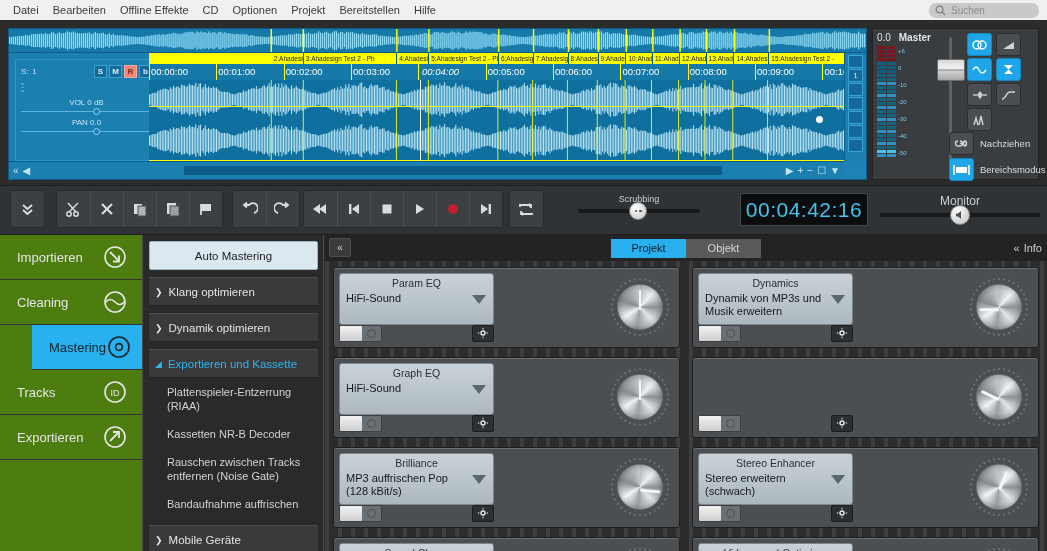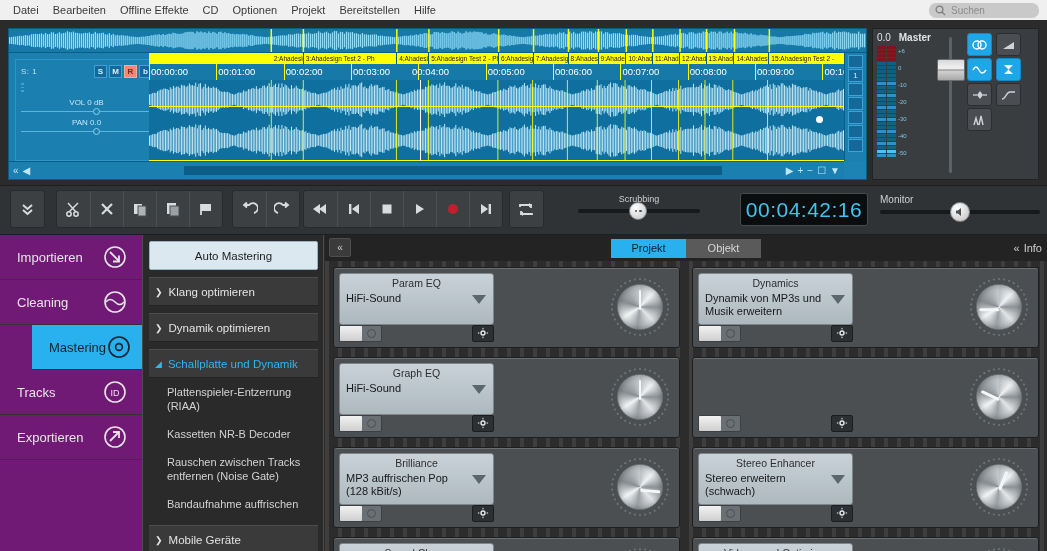--- a/index.html
+++ b/index.html
@@ -189,32 +189,32 @@
   }
   .scrub-knob i { width: 2.5px; height: 2.5px; border-radius: 50%; background: #4c4f52; display:block; }
   .timecode {
     position: absolute; left: 740px; top: 7px; width: 128px; height: 33px;
     background: #0a0c0d; border: 1px solid #454a4d; border-radius: 3px;
     display: flex; align-items: center; justify-content: center;
     color: #3ec4ef; font-size: 21px; letter-spacing: .5px;
     font-family: "Liberation Sans", sans-serif;
   }
   .monitor-wrap { position: absolute; left: 880px; top: 8px; width: 160px; }
-  .mon-lbl { font-size: 10px; color: #cfcfcf; text-align: left; margin-bottom: 5px; }
+  .mon-lbl { font-size: 12px; color: #cfcfcf; text-align: center; margin-bottom: 5px; }
   .mon-rail { position: relative; height: 4px; background: #17191b; border-radius: 2px; }
   .mon-knob {
     position: absolute; left: 50%; top: -8px; width: 20px; height: 20px; margin-left: -10px;
     border-radius: 50%; background: radial-gradient(circle at 35% 30%,#fff,#bdbdbd);
     border: 1px solid #86888a; display: flex; align-items: center; justify-content: center;
   }
 
   
   .sidebar {
     position: absolute; left: 0; top: 235px; width: 143px; bottom: 0;
-    background: #701a75; border-right: 1px solid #4b4b4b;
+    background: #4d7c0f; border-right: 1px solid #4b4b4b;
   }
   .sb-item {
     height: 45px; display: flex; align-items: center; justify-content: space-between;
     padding: 0 14px 0 17px; border-bottom: 1px solid #333;
     color: #e6e6e6; font-size: 13px;
   }
   .sb-item.active { background: #29b0ee; color: #10242d; margin-left: 32px; }
   .sb-item.active .sb-ico svg circle,
   .sb-item.active .sb-ico svg path,
   .sb-item.active .sb-ico svg line { stroke: #10242d; }
@@ -866,21 +866,21 @@
     <div class="ruler" id="ruler">
         <div class="tick-line" style="left: 0px;"></div>
         <div class="tick" style="left: 2px;">00:00:00</div>
         <div class="tick-line" style="left: 67.343px;"></div>
         <div class="tick" style="left: 69.343px;">00:01:00</div>
         <div class="tick-line" style="left: 134.686px;"></div>
         <div class="tick" style="left: 136.686px;">00:02:00</div>
         <div class="tick-line" style="left: 202.029px;"></div>
         <div class="tick" style="left: 204.029px;">00:03:00</div>
         <div class="tick-line" style="left: 269.372px;"></div>
-        <div class="tick" style="left: 263px;">00:04:00</div>
+        <div class="tick" style="left: 273px; font-style: italic;">00:04:00</div>
         <div class="tick-line" style="left: 336.715px;"></div>
         <div class="tick" style="left: 338.715px;">00:05:00</div>
         <div class="tick-line" style="left: 404.058px;"></div>
         <div class="tick" style="left: 406.058px;">00:06:00</div>
         <div class="tick-line" style="left: 471.401px;"></div>
         <div class="tick" style="left: 473.401px;">00:07:00</div>
         <div class="tick-line" style="left: 538.744px;"></div>
         <div class="tick" style="left: 540.744px;">00:08:00</div>
         <div class="tick-line" style="left: 606.087px;"></div>
         <div class="tick" style="left: 608.087px;">00:09:00</div>
@@ -1931,20 +1931,42 @@
           </svg>
       </div>
       <div class="ibtn">
         <svg width="15" height="12" viewBox="0 0 15 12">
             <path d="M1 10 C5 10 5 3 9 3 L14 3" fill="none" stroke="#cfd3d6" stroke-width="1.5"></path>
           </svg>
       </div>
     </div>
   </div>
 
+  <div class="mode-block">
+    <div class="mode-row">
+      <div class="ibtn">
+        <svg width="16" height="13" viewBox="0 0 16 13">
+            <path d="M6 4 A2.5 2.5 0 0 1 6 9 L4 9 A2.5 2.5 0 0 1 4 4" fill="none" stroke="#cfd3d6" stroke-width="1.4"></path>
+            <path d="M10 4 A2.5 2.5 0 0 1 10 9 L12 9 A2.5 2.5 0 0 1 12 4" fill="none" stroke="#cfd3d6" stroke-width="1.4"></path>
+            <line x1="6" y1="6.5" x2="10" y2="6.5" stroke="#cfd3d6" stroke-width="1.4"></line>
+          </svg>
+      </div>
+      <span class="mode-lbl">Nachziehen</span>
+    </div>
+    <div class="mode-row">
+      <div class="ibtn on">
+        <svg width="17" height="12" viewBox="0 0 17 12">
+            <rect x="3" y="3" width="11" height="6" fill="#fff"></rect>
+            <line x1="1" y1="1" x2="1" y2="11" stroke="#fff" stroke-width="1.5"></line>
+            <line x1="16" y1="1" x2="16" y2="11" stroke="#fff" stroke-width="1.5"></line>
+          </svg>
+      </div>
+      <span class="mode-lbl">Bereichsmodus</span>
+    </div>
+  </div>
 </div>
 
 <div class="transport">
 
   <div class="tgroup" style="left:10px">
     <div class="tbtn">
       <svg width="17" height="17" viewBox="0 0 17 17">
           <path d="M4 4 L8.5 8 L13 4 M4 9 L8.5 13 L13 9" fill="none" stroke="#d8dcde" stroke-width="2"></path>
         </svg>
     </div>
@@ -2127,21 +2149,21 @@
       <div class="grp">
         <span class="chev">❯</span>
         <span>Klang optimieren</span>
       </div>
       <div class="grp">
         <span class="chev">❯</span>
         <span>Dynamik optimieren</span>
       </div>
       <div class="grp open">
         <span class="chev">◢</span>
-        <span>Schallplatte und Dynamik</span>
+        <span>Exportieren und Kassette</span>
       </div>
       <div class="leaf">Plattenspieler-Entzerrung (RIAA)</div>
       <div class="leaf">Kassetten NR-B Decoder</div>
       <div class="leaf">Rauschen zwischen Tracks entfernen (Noise Gate)</div>
       <div class="leaf">Bandaufnahme auffrischen</div>
       <div class="grp">
         <span class="chev">❯</span>
         <span>Mobile Geräte</span>
       </div>
     </div>

